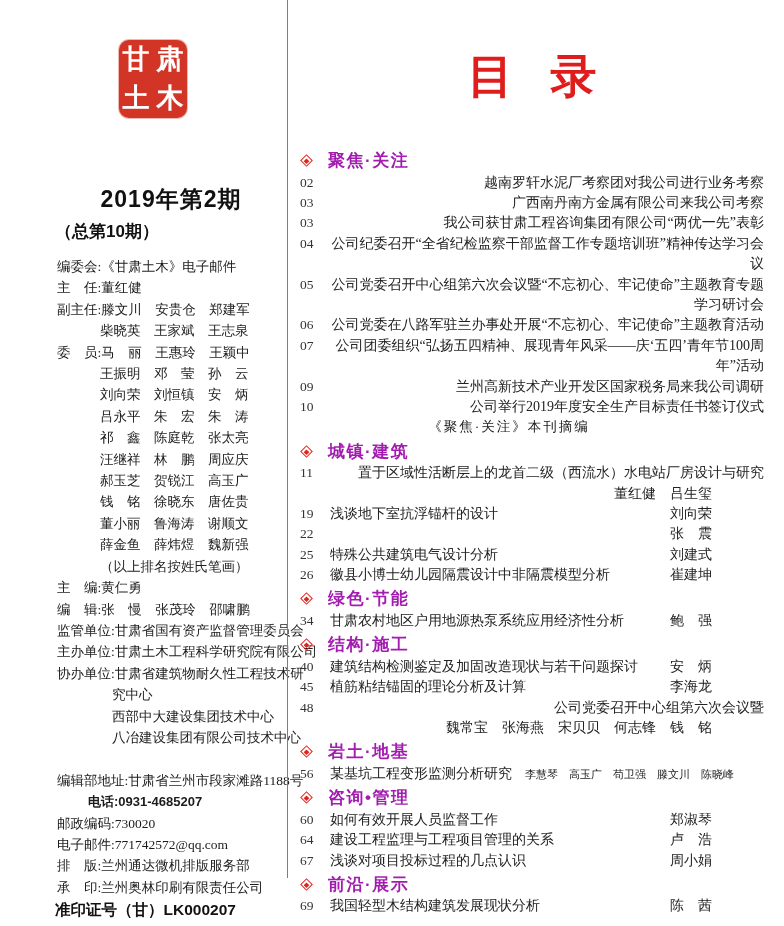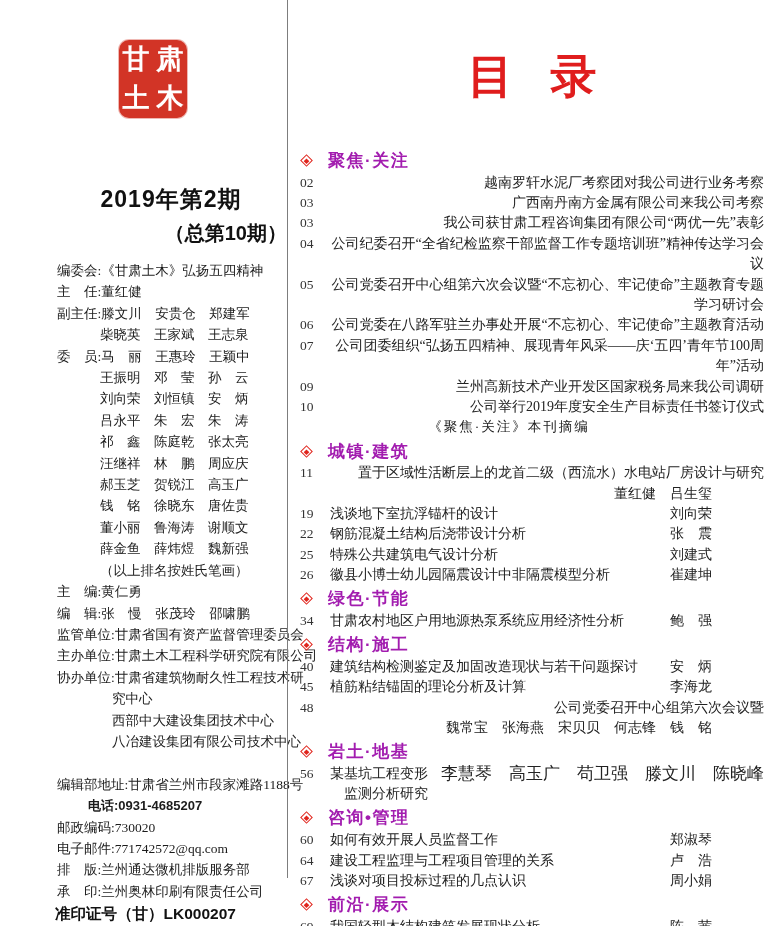--- a/index.html
+++ b/index.html
@@ -20,21 +20,21 @@
   .seal span {
     color:#fff; font-weight:bold; font-size:27px; line-height:1;
     display:flex; align-items:center; justify-content:center;
     font-family:"Liberation Serif",serif;
   }
   .issue-title {
     margin-top:66px; text-align:center; font-weight:bold; font-size:23px;
     letter-spacing:1px; font-family:"Liberation Sans","DejaVu Sans",sans-serif; color:#111;
   }
   .issue-sub {
-    margin-top:5px; text-align:right; font-weight:bold; font-size:20px;
+    margin-top:5px; text-align:left; font-weight:bold; font-size:17px;
     font-family:"Liberation Sans","DejaVu Sans",sans-serif; color:#111;
   }
   .info { margin-top:13px; font-size:13.5px; }
   .irow { line-height:21.4px; white-space:nowrap; }
   .irow.l0 { padding-left:2px; }
   .irow.l1 { padding-left:45px; }
   .irow.l2 { padding-left:57px; }
   .irow.tel { padding-left:33px; font-weight:bold; font-family:"Liberation Sans",sans-serif; font-size:13px; }
   .irow.gap { height:21.4px; }
   .license {
@@ -56,40 +56,40 @@
   .dia::after { content:""; position:absolute; inset:1.5px; background:#e0241c; }
   .sec-t {
     margin-left:17px; color:#a21caf; font-weight:bold; font-size:17px;
     letter-spacing:1.5px; font-family:"Liberation Sans","DejaVu Sans",sans-serif;
   }
   .row { display:flex; line-height:20.4px; font-size:14px; color:#222; }
   .pg { width:30px; flex:none; font-family:"Liberation Serif",serif; font-size:13.5px; color:#333; }
   .ti { flex:1;text-align:right; }
   .ti.fit { flex:0 1 auto; }
   .au { margin-left:auto; white-space:nowrap; padding-right:52px; flex:none; }
-  .au-inline { margin-left:13px; white-space:nowrap; flex:none; font-size:17px; }
+  .au-inline { margin-left:13px; white-space:nowrap; flex:none; font-size:11px; }
   .author-line { text-align:right; padding-right:52px; line-height:20.4px; font-size:14px; color:#222; }
   .note-line { text-align:center; padding-right:46px; line-height:20.4px; font-size:13.5px; letter-spacing:2px; color:#222; }
 </style>
 </head>
 <body>
 
 <div class="page">
 
   <div class="left-col">
     <div class="seal" id="seal">
         <span>甘</span>
         <span>肃</span>
         <span>土</span>
         <span>木</span>
       </div>
     <div class="issue-title">2019年第2期</div>
     <div class="issue-sub">（总第10期）</div>
     <div class="info" id="info">
-        <div class="irow l0">编委会:《甘肃土木》弘扬五四精神</div>
+        <div class="irow l0">编委会:《甘肃土木》电子邮件</div>
         <div class="irow l0">主　任:董红健</div>
         <div class="irow l0">副主任:滕文川　安贵仓　郑建军</div>
         <div class="irow l1">柴晓英　王家斌　王志泉</div>
         <div class="irow l0">委　员:马　丽　王惠玲　王颖中</div>
         <div class="irow l1">王振明　邓　莹　孙　云</div>
         <div class="irow l1">刘向荣　刘恒镇　安　炳</div>
         <div class="irow l1">吕永平　朱　宏　朱　涛</div>
         <div class="irow l1">祁　鑫　陈庭乾　张太亮</div>
         <div class="irow l1">汪继祥　林　鹏　周应庆</div>
         <div class="irow l1">郝玉芝　贺锐江　高玉广</div>
@@ -171,21 +171,20 @@
           <span class="ti">置于区域性活断层上的龙首二级（西流水）水电站厂房设计与研究</span>
         </div>
         <div class="author-line">董红健　吕生玺</div>
         <div class="row">
           <span class="pg">19</span>
           <span class="ti fit">浅谈地下室抗浮锚杆的设计</span>
           <span class="au">刘向荣</span>
         </div>
         <div class="row">
           <span class="pg">22</span>
-          <span class="ti fit">钢筋混凝土结构后浇带设计分析</span>
           <span class="au">张　震</span>
         </div>
         <div class="row">
           <span class="pg">25</span>
           <span class="ti fit">特殊公共建筑电气设计分析</span>
           <span class="au">刘建式</span>
         </div>
         <div class="row">
           <span class="pg">26</span>
           <span class="ti fit">徽县小博士幼儿园隔震设计中非隔震模型分析</span>

